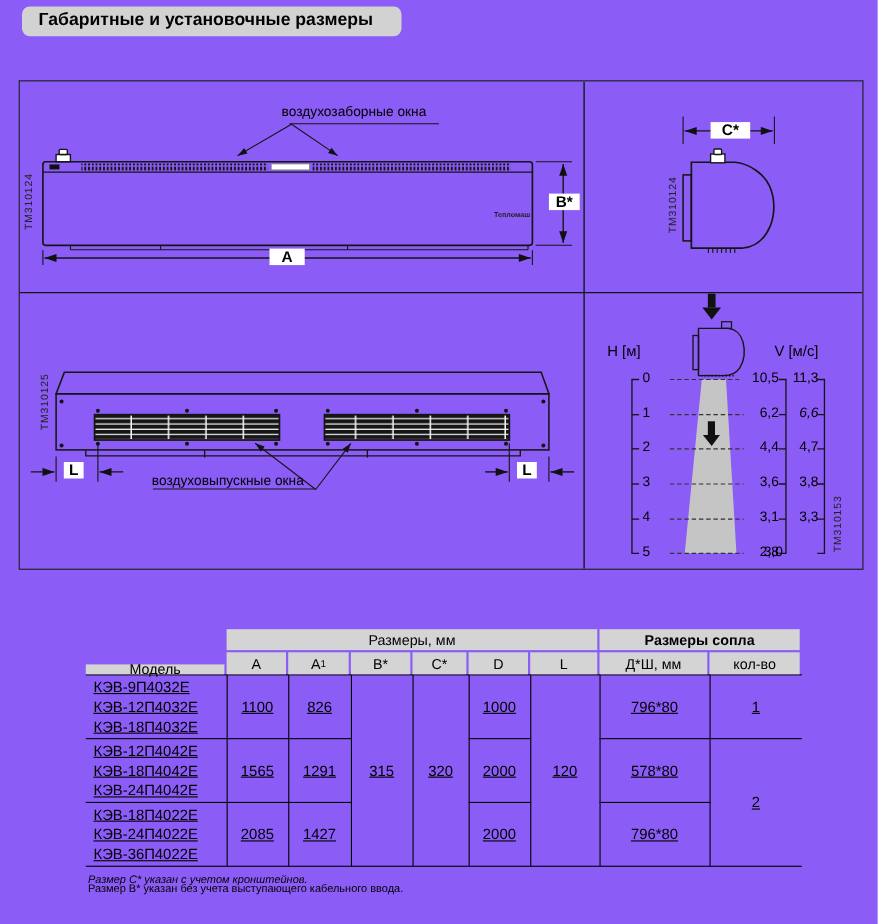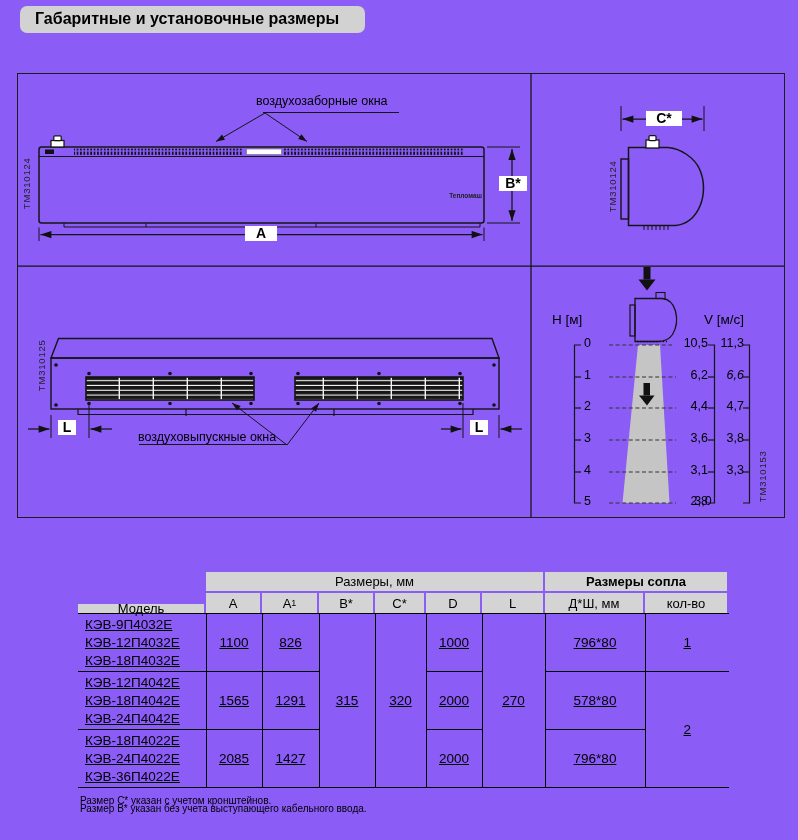--- a/index.html
+++ b/index.html
@@ -252,21 +252,21 @@
           <td class="model">
             <span>КЭВ-9П4032Е</span>
             <span>КЭВ-12П4032Е</span>
             <span>КЭВ-18П4032Е</span>
           </td>
           <td>1100</td>
           <td>826</td>
           <td rowspan="3">315</td>
           <td rowspan="3">320</td>
           <td>1000</td>
-          <td rowspan="3">270</td>
+          <td rowspan="3">120</td>
           <td>796*80</td>
           <td class="noR">1</td>
         </tr>
         <tr>
           <td class="model">
             <span>КЭВ-12П4042Е</span>
             <span>КЭВ-18П4042Е</span>
             <span>КЭВ-24П4042Е</span>
           </td>
           <td>1565</td>
@@ -284,15 +284,15 @@
           <td>2085</td>
           <td>1427</td>
           <td>2000</td>
           <td>796*80</td>
         </tr>
       </tbody>
     </table>
   </div>
 
   <div class="note" style="top:791px;">Размер B* указан без учета выступающего кабельного ввода.</div>
-  <div class="note" style="top:783px;">Размер C* указан с учетом кронштейнов.</div>
+  <div class="note" style="top:783px;font-style:italic;">Размер C* указан с учетом кронштейнов.</div>
 
 </div>
 
 </body></html>

